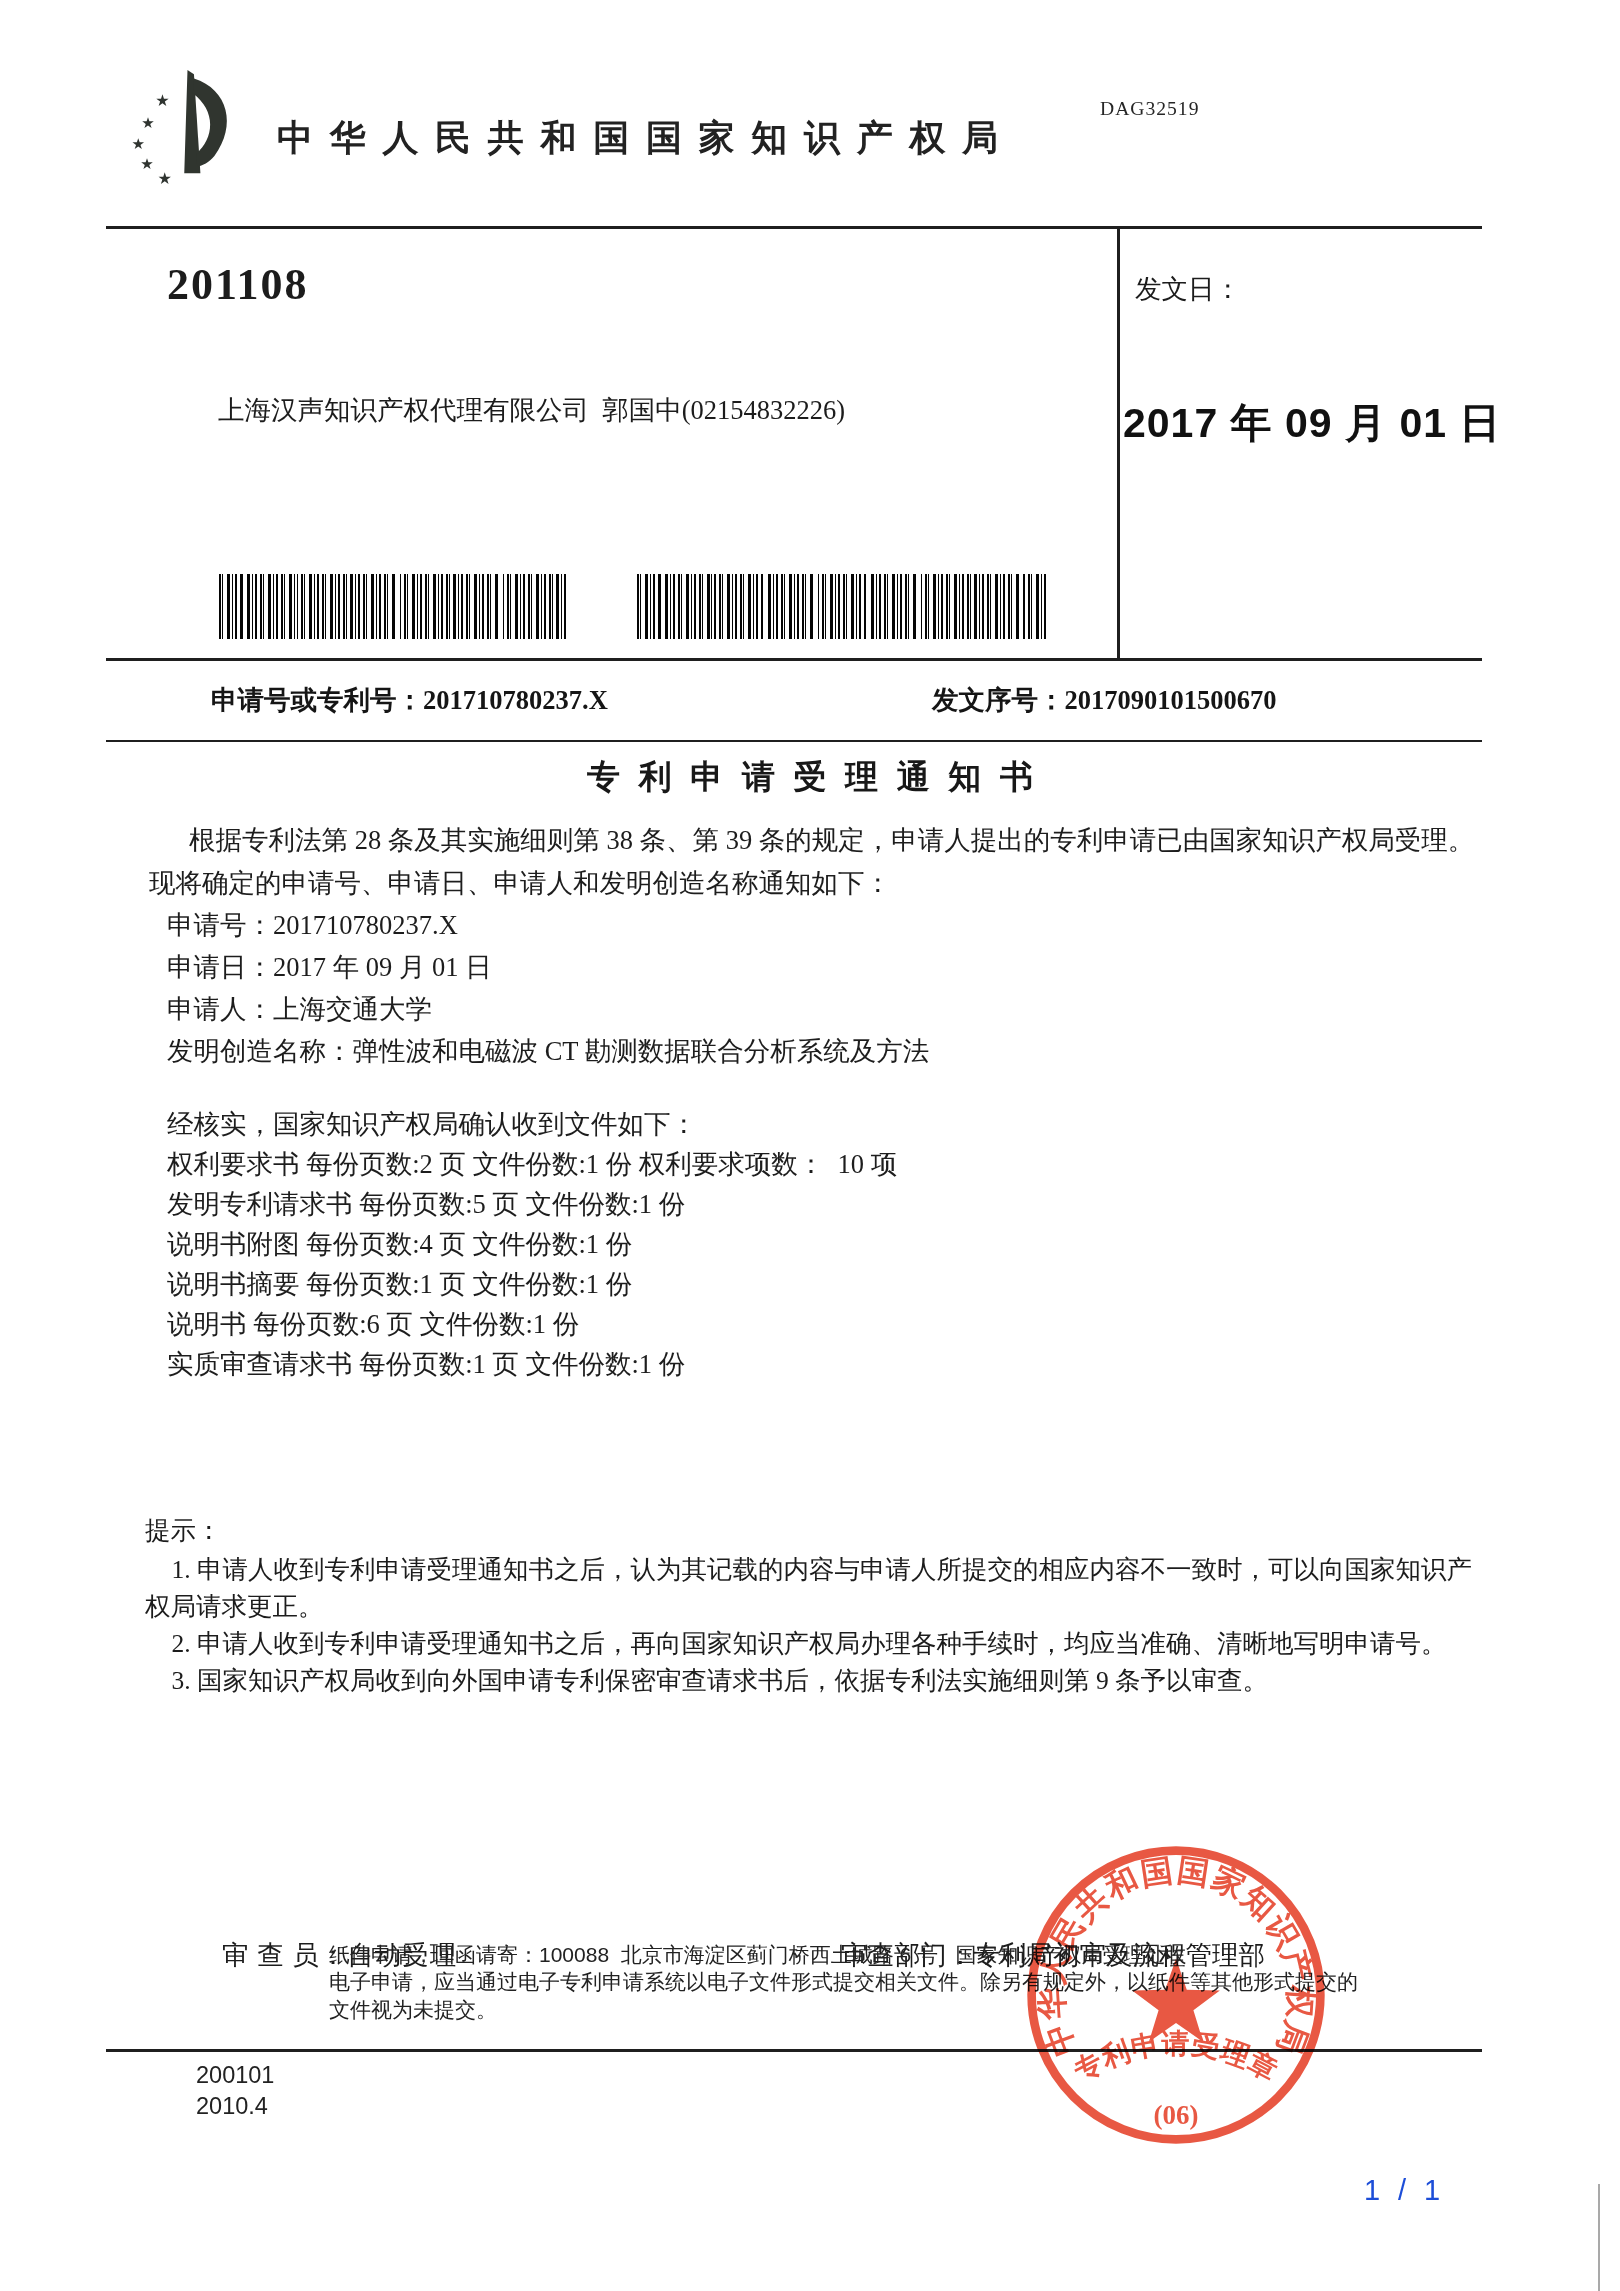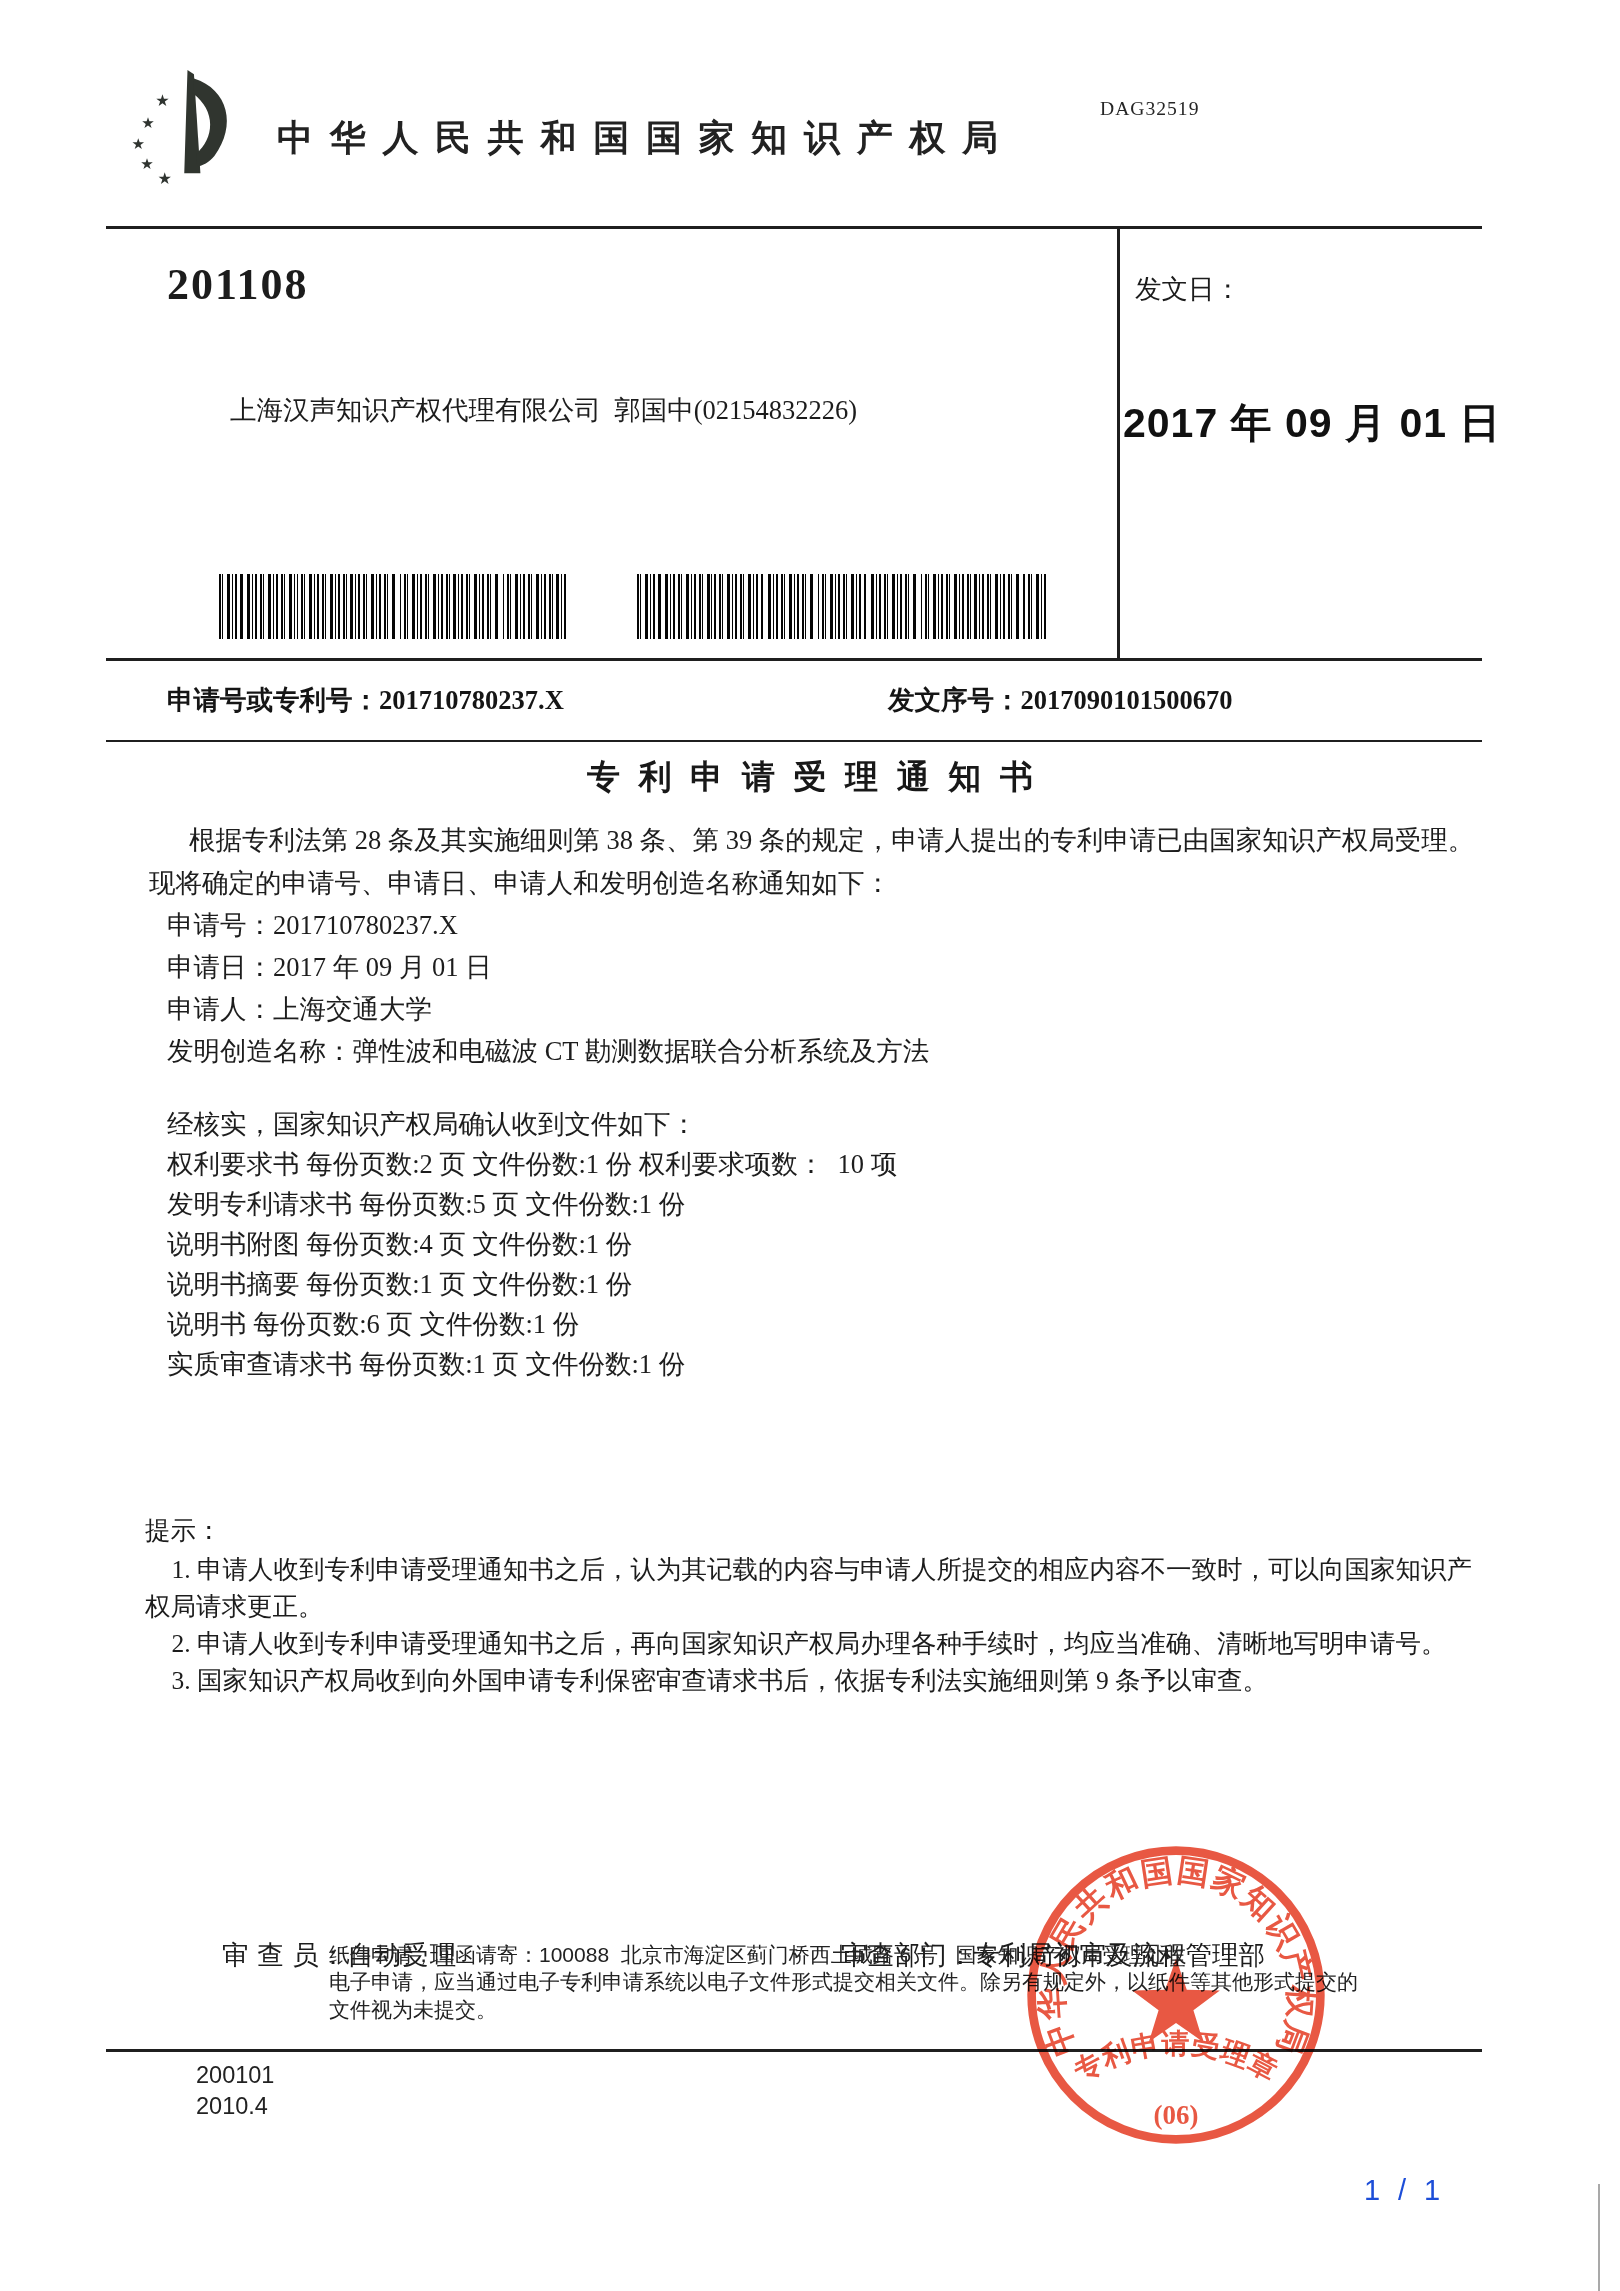--- a/index.html
+++ b/index.html
@@ -10,38 +10,38 @@
   }
   .abs { position:absolute; }
   .rule { position:absolute; background:#1f1f1f; }
   .pre { white-space:pre-wrap; }
 
   .doc-code { left:1100px; top:98px; font-size:19.6px; letter-spacing:1px; color:#262626; }
   .office-name { left:277px; top:114px; font-size:36px; font-weight:700; letter-spacing:16.7px; color:#222; }
 
   .postal { left:167px; top:259px; font-size:44px; font-weight:700; letter-spacing:2px; }
   .addr1 { left:294px; top:349px; font-size:26.5px; }
-  .addr2 { left:218px; top:392px; font-size:26.5px;margin-left:12px; }
+  .addr2 { left:218px; top:392px; font-size:26.5px; }
 
   .date-label { left:1135px; top:271px; font-size:26.5px; }
   .date-value { left:1123px; top:396px; font-size:41px; font-weight:700;
                 font-family:"Liberation Sans","DejaVu Sans",sans-serif; letter-spacing:1px; color:#111; }
 
   .barcode { position:absolute; top:574px; height:65px;
     background-image:repeating-linear-gradient(90deg,
       #050505 0px,#050505 2px,#fff 2px,#fff 2.9px,
       #050505 2.9px,#050505 3.9px,#fff 3.9px,#fff 7.8px,
       #050505 7.8px,#050505 10.8px,#fff 10.8px,#fff 12.7px,
       #050505 12.7px,#050505 13.7px,#fff 13.7px,#fff 15.7px,
       #050505 15.7px,#050505 17.6px,#fff 17.6px,#fff 20.6px); }
   .barcode1 { left:219px; width:347px; }
   .barcode2 { left:637px; width:412px; }
 
   .refrow { top:682px; font-size:26.5px; font-weight:700; color:#151515; }
-  .refrow .lbl { font-weight:700; }
+  .refrow .lbl { font-weight:700;margin-left:44px; }
   .ref-app { left:167px; }
   .ref-serial { left:888px; }
 
   .notice-title { left:0; width:1620px; top:755px; text-align:center;
     font-size:33px; font-weight:700; letter-spacing:18.6px; text-indent:18.6px; color:#181818; }
 
   .body-text { font-size:26.5px; color:#1d1d1d; }
   .intro { left:149px; top:819px; width:1333px; line-height:43px; text-indent:40px; }
   .details { left:167px; top:904px; line-height:42px; }
   .received { left:167px; top:1104px; line-height:40px; }

